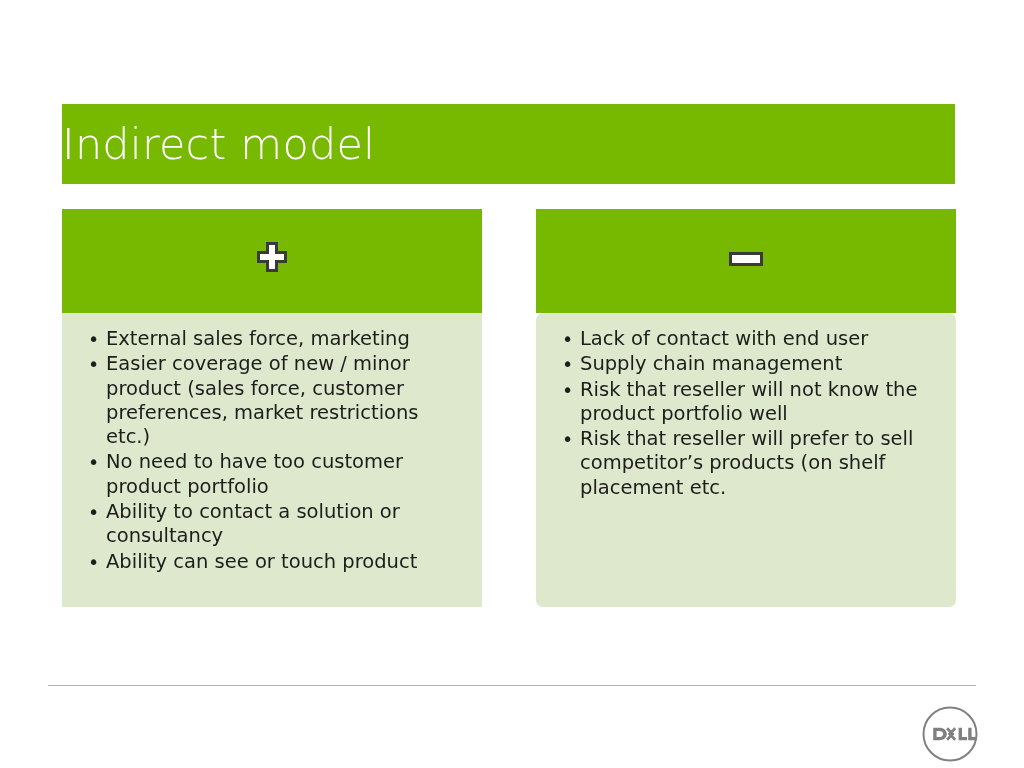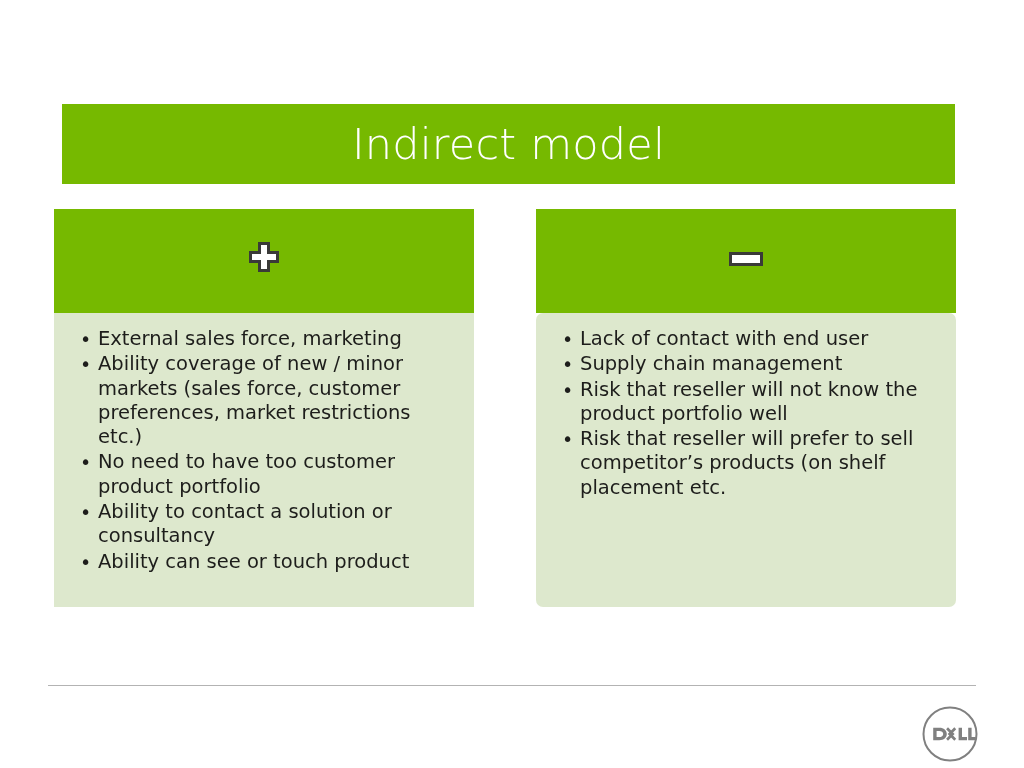--- a/index.html
+++ b/index.html
@@ -26,39 +26,39 @@
   
   .title-banner {
     position: absolute;
     left: 62px;
     top: 104px;
     width: 893px;
     height: 80px;
     background: #76b900;
     display: flex;
     align-items: center;
-    justify-content: center;
+    justify-content: flex-start;
   }
   .title-text {
     color: #ffffff;
     font-size: 43px;
     font-weight: 300;
     letter-spacing: 0.2px;
     line-height: 1;
     font-family: "DejaVu Sans", sans-serif;
     white-space: nowrap;
   }
 
   
   .column {
     position: absolute;
     top: 209px;
     width: 420px;
   }
-  .column.left  { left: 54px; }
+  .column.left  { left: 62px; }
   .column.right { left: 536px; }
 
   .col-header {
     height: 104px;
     background: #76b900;
     display: flex;
     align-items: center;
     justify-content: center;
   }
 
@@ -141,21 +141,21 @@
     <div class="col-header">
       <span class="sign">
         <svg class="plus-icon" viewBox="0 0 34 34" xmlns="http://www.w3.org/2000/svg">
           <path d="M12.5 1.5 h9 v9 h9 v9 h-9 v9 h-9 v-9 h-9 v-9 h9 z" fill="#ffffff" stroke="#3a3a38" stroke-width="3" stroke-linejoin="miter"></path>
         </svg>
       </span>
     </div>
     <div class="col-body">
       <ul class="bullets">
         <li>External sales force, marketing</li>
-        <li>Ability coverage of new / minor markets (sales force, customer preferences, market restrictions etc.)</li>
+        <li>Easier coverage of new / minor product (sales force, customer preferences, market restrictions etc.)</li>
         <li>No need to have too customer product portfolio</li>
         <li>Ability to contact a solution or consultancy</li>
         <li>Ability can see or touch product</li>
       </ul>
     </div>
   </div>
 
   <div class="column right">
     <div class="col-header">
       <span class="sign">

